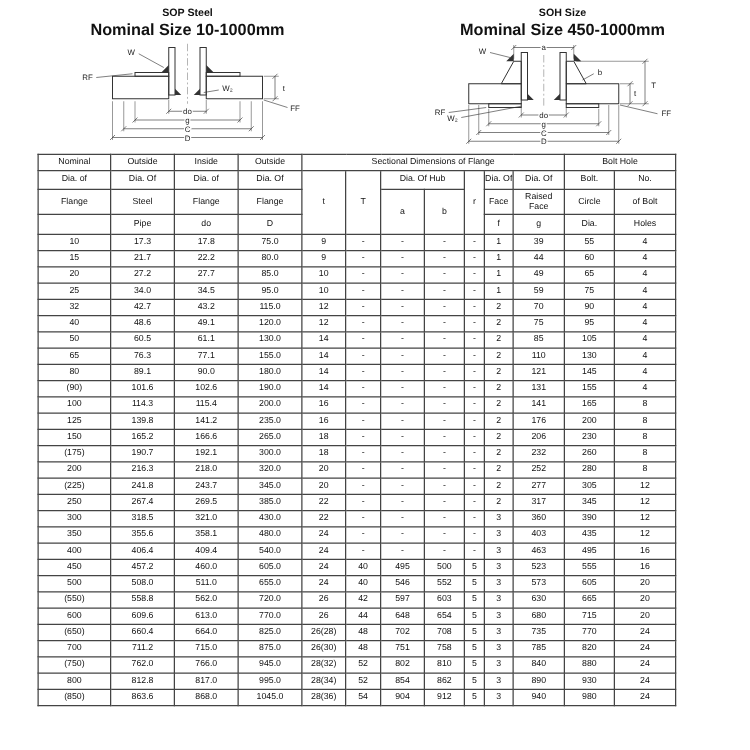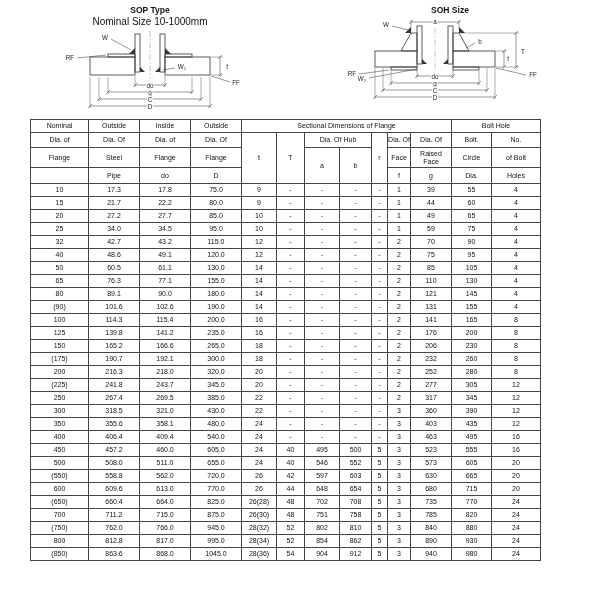--- a/index.html
+++ b/index.html
@@ -1,21 +1,21 @@
 <!DOCTYPE html>
 <html><head>
 <meta charset="utf-8">
 <style>
   *{margin:0;padding:0;box-sizing:border-box}
   html,body{width:600px;height:600px;background:#fff;overflow:hidden;
     font-family:"Liberation Sans","DejaVu Sans",sans-serif;color:#111}
   .top{display:flex;padding-top:5px}
   .dcol{width:50%;text-align:center}
   .dtitle{font-size:8.5px;font-weight:bold}
-  .dsub{font-size:10px;font-weight:normal;margin-top:1px}
+  .dsub{font-size:13px;font-weight:bold;margin-top:1px}
   svg{display:block;margin:2px auto 0}
   svg text{font-family:"Liberation Sans","DejaVu Sans",sans-serif;font-size:6.3px;fill:#222;
     paint-order:stroke;stroke:#ffffff;stroke-width:2px;text-anchor:middle}
   svg .ln{stroke:#333;stroke-width:0.8;fill:none}
   svg .dim{stroke:#333;stroke-width:0.5;fill:none}
   svg .ext{stroke:#333;stroke-width:0.4;fill:none}
   svg .cl{stroke:#888;stroke-width:0.5;stroke-dasharray:6 2 1.5 2;fill:none}
   svg .weld{fill:#333;stroke:none}
   table{border-collapse:collapse;table-layout:fixed;margin:2px 0 0 30px}
   th,td{border:1px solid #444;text-align:center;vertical-align:middle;
@@ -25,21 +25,21 @@
   .stack span{display:block}
 </style>
 </head>
 <body>
 
 <div>
 
   <div class="top">
 
     <div class="dcol">
-      <div class="dtitle">SOP Type</div>
+      <div class="dtitle">SOP Steel</div>
       <div class="dsub">Nominal Size 10-1000mm</div>
       <svg width="260" height="88" viewBox="0 0 260 88">
         <defs>
           <pattern id="hatchA" width="4" height="4" patternUnits="userSpaceOnUse" patternTransform="rotate(45)">
             <line x1="0" y1="0" x2="0" y2="4" stroke="#666" stroke-width="0.6"></line>
           </pattern>
         </defs>
         <line class="cl" x1="130" y1="2" x2="130" y2="50"></line>
         <g>
           <rect class="ln" x="70" y="28" width="45" height="18" fill="url(#hatchA)"></rect>
@@ -111,20 +111,21 @@
         </g>
         <g>
           <line class="dim" x1="210" y1="53" x2="191" y2="47"></line>
           <text x="216" y="56">FF</text>
         </g>
       </svg>
     </div>
 
     <div class="dcol">
       <div class="dtitle">SOH Size</div>
+      <div class="dsub">Mominal Size 450-1000mm</div>
       <svg width="290" height="88" viewBox="0 0 290 88">
         <defs>
           <pattern id="hatchB" width="4" height="4" patternUnits="userSpaceOnUse" patternTransform="rotate(45)">
             <line x1="0" y1="0" x2="0" y2="4" stroke="#666" stroke-width="0.6"></line>
           </pattern>
         </defs>
         <line class="cl" x1="130" y1="11" x2="130" y2="52"></line>
         <g>
           <rect class="ln" x="70" y="34" width="42" height="16" fill="url(#hatchB)"></rect>
           <rect class="ln" x="148" y="34" width="42" height="16" fill="url(#hatchB)"></rect>

